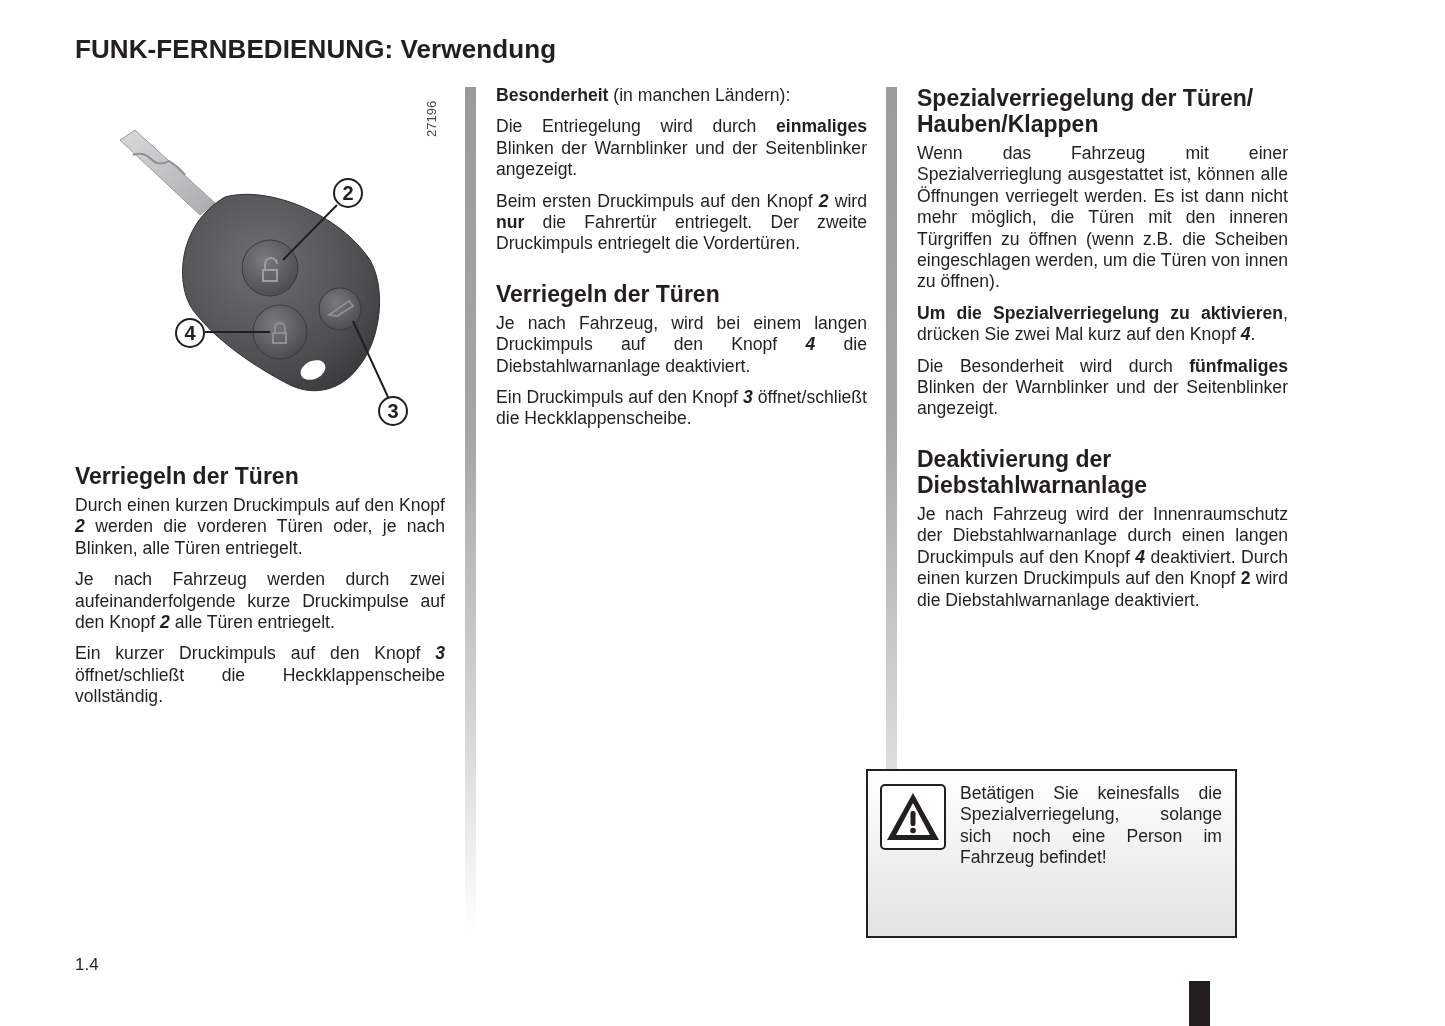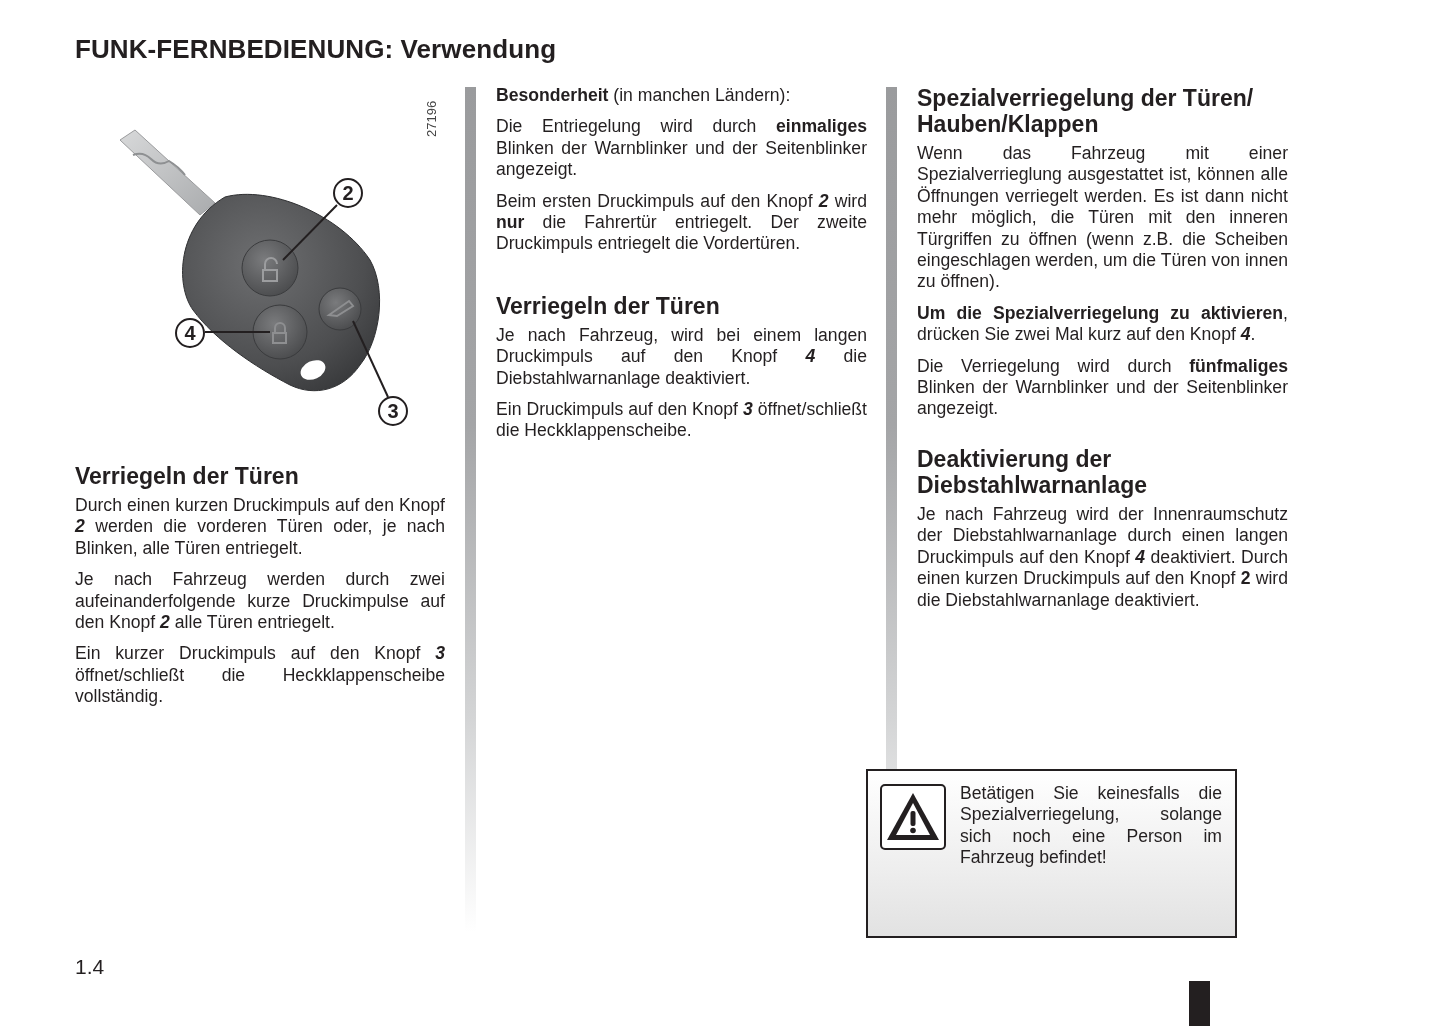--- a/index.html
+++ b/index.html
@@ -17,21 +17,21 @@
   .bar1 { left:465px; }
   .bar2 { left:886px; }
   .figure { position:absolute; left:75px; top:85px; width:370px; height:345px; }
   .fig-code { position:absolute; left:350px; top:10px; font-size:13px; color:#444; transform:rotate(-90deg); transform-origin:left top; top:52px; left:349px; }
   .callout { position:absolute; width:26px; height:26px; border:2px solid #231f20; border-radius:50%;
              background:#fff; font-weight:bold; font-size:20px; line-height:26px; text-align:center; }
   .warning { position:absolute; left:866px; top:769px; width:367px; height:165px; border:2px solid #231f20;
              background:linear-gradient(to bottom, #ffffff 0%, #f2f2f2 45%, #e2e2e2 100%); }
   .warn-icon { position:absolute; left:12px; top:13px; width:62px; height:62px; border:2px solid #231f20; border-radius:5px; background:#fff; }
   .warn-text { position:absolute; left:92px; top:12px; width:262px; font-size:17.6px; line-height:21.4px; text-align:justify; }
-  .page-num { position:absolute; left:75px; top:955px; font-size:21px; }
+  .page-num { position:absolute; left:75px; top:955px; font-size:17px; }
   .tab-marker { position:absolute; left:1189px; top:981px; width:21px; height:45px; background:#231f20; }
 </style>
 </head>
 <body>
 
 <div class="title">FUNK-FERNBEDIENUNG: Verwendung</div>
 
 <div class="figure">
   <svg width="370" height="345" viewBox="0 0 370 345">
     <defs>
@@ -82,33 +82,33 @@
   <p><span>Durch einen kurzen Druckimpuls auf den Knopf </span><b><i>2</i></b><span> werden die vorderen Türen oder, je nach Blinken, alle Türen entriegelt.</span></p>
   <p><span>Je nach Fahrzeug werden durch zwei aufeinanderfolgende kurze Druckimpulse auf den Knopf </span><b><i>2</i></b><span> alle Türen entriegelt.</span></p>
   <p><span>Ein kurzer Druckimpuls auf den Knopf </span><b><i>3</i></b><span> öffnet/schließt die Heckklappenscheibe vollständig.</span></p>
 </div>
 
 <div class="bar bar1"></div>
 
 <div class="col col2">
   <p><b>Besonderheit</b><span> (in manchen Ländern):</span></p>
   <p><span>Die Entriegelung wird durch </span><b>einmaliges</b><span> Blinken der Warnblinker und der Seitenblinker angezeigt.</span></p>
-  <p style="margin-bottom:38px;"><span>Beim ersten Druckimpuls auf den Knopf </span><b><i>2</i></b><span> wird </span><b>nur</b><span> die Fahrertür entriegelt. Der zweite Druckimpuls entriegelt die Vordertüren.</span></p>
+  <p style="margin-bottom:26px;"><span>Beim ersten Druckimpuls auf den Knopf </span><b><i>2</i></b><span> wird </span><b>nur</b><span> die Fahrertür entriegelt. Der zweite Druckimpuls entriegelt die Vordertüren.</span></p>
   <h2>Verriegeln der Türen</h2>
   <p><span>Je nach Fahrzeug, wird bei einem langen Druckimpuls auf den Knopf </span><b><i>4</i></b><span> die Diebstahlwarnanlage deaktiviert.</span></p>
   <p><span>Ein Druckimpuls auf den Knopf </span><b><i>3</i></b><span> öffnet/schließt die Heckklappenscheibe.</span></p>
 </div>
 
 <div class="bar bar2"></div>
 
 <div class="col col3">
   <h2>Spezialverriegelung der Türen/ Hauben/Klappen</h2>
   <p>Wenn das Fahrzeug mit einer Spezialverrieglung ausgestattet ist, können alle Öffnungen verriegelt werden. Es ist dann nicht mehr möglich, die Türen mit den inneren Türgriffen zu öffnen (wenn z.B. die Scheiben eingeschlagen werden, um die Türen von innen zu öffnen).</p>
   <p><b>Um die Spezialverriegelung zu aktivieren</b><span>, drücken Sie zwei Mal kurz auf den Knopf </span><b><i>4</i></b><span>.</span></p>
-  <p style="margin-bottom:26px;"><span>Die Verriegelung wird durch </span><b>fünfmaliges</b><span> Blinken der Warnblinker und der Seitenblinker angezeigt.</span></p>
+  <p style="margin-bottom:26px;"><span>Die Besonderheit wird durch </span><b>fünfmaliges</b><span> Blinken der Warnblinker und der Seitenblinker angezeigt.</span></p>
   <h2>Deaktivierung der Diebstahlwarnanlage</h2>
   <p><span>Je nach Fahrzeug wird der Innenraumschutz der Diebstahlwarnanlage durch einen langen Druckimpuls auf den Knopf </span><b><i>4</i></b><span> deaktiviert. Durch einen kurzen Druckimpuls auf den Knopf </span><b>2</b><span> wird die Diebstahlwarnanlage deaktiviert.</span></p>
 </div>
 
 <div class="warning">
   <div class="warn-icon">
     <svg width="62" height="62" viewBox="0 0 62 62">
       <polygon points="31,7 57,54 5,54" fill="#231f20"></polygon>
       <polygon points="31,17 48,49 14,49" fill="#ffffff"></polygon>
       <rect x="28.5" y="25" width="5" height="15" rx="2" fill="#231f20"></rect>

